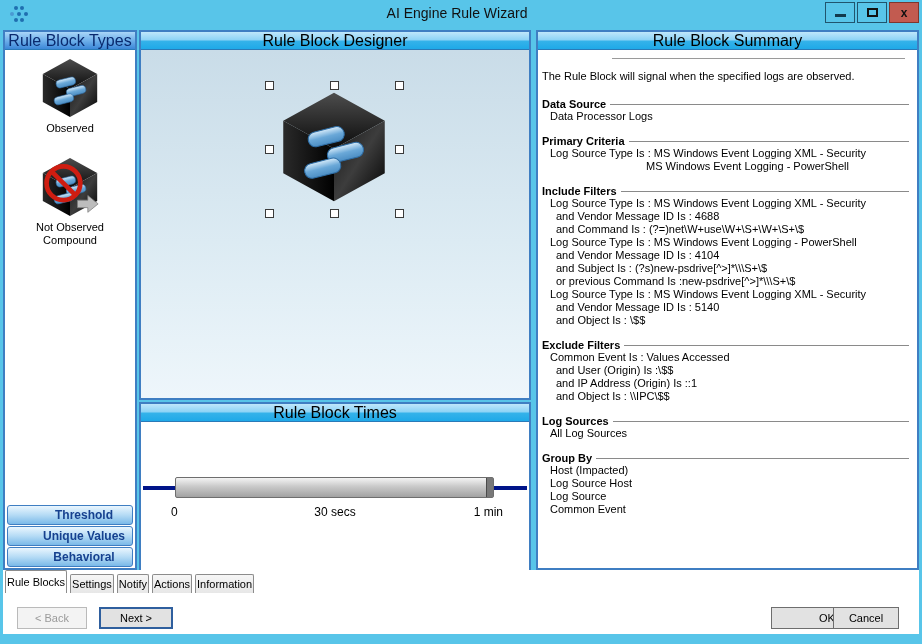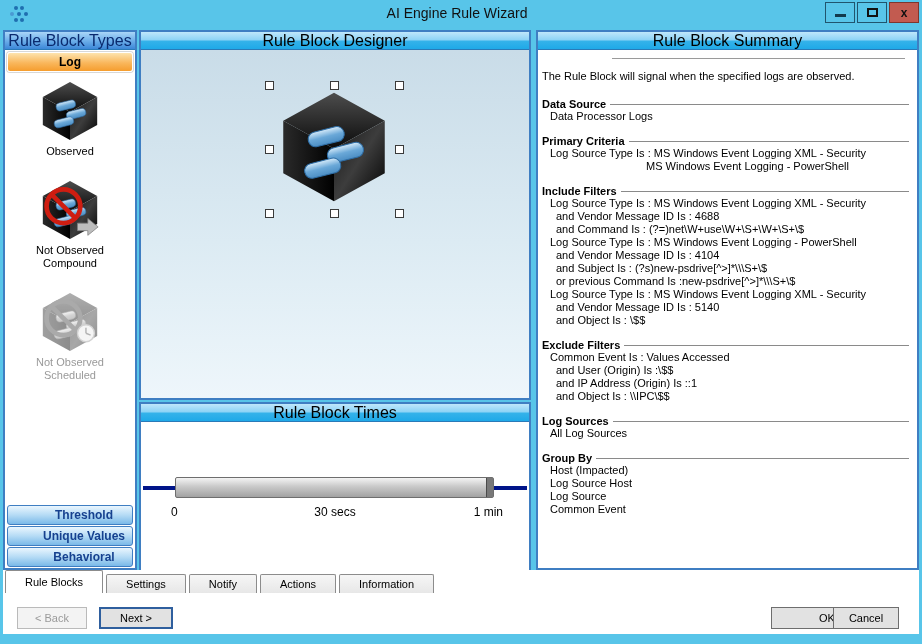--- a/index.html
+++ b/index.html
@@ -71,21 +71,21 @@
   .summary-section { margin-bottom:12px; }
   .sec-title-row { display:flex; align-items:center; }
   .sec-title { font-weight:bold; white-space:nowrap; padding-left:2px; }
   .sec-rule { flex:1; margin-left:4px; margin-top:2px; border-top:1px solid #8a8a8a; border-bottom:1px solid #fff; height:2px; }
   .sum-line { line-height:13px; white-space:nowrap; }
   .i1 { padding-left:10px; } .i2 { padding-left:16px; } .i3 { padding-left:106px; }
 
   
   #footer { position:absolute; left:3px; top:570px; width:916px; height:64px; background:#fff; }
   .tabstrip { position:absolute; left:0; top:0; height:23px; display:flex; align-items:flex-end; padding-left:2px; gap:3px; }
-  .tab { height:19px; line-height:18px; padding:0 19px; border:1px solid #8c8c8c; border-bottom:none;
+  .tab { height:19px; line-height:18px; padding:0 1px; border:1px solid #8c8c8c; border-bottom:none;
     background:linear-gradient(#f6f6f6,#e7e7e7); border-radius:2px 2px 0 0; cursor:default; }
   .tab.active { height:23px; line-height:22px; background:#fff; font-size:11px; position:relative; z-index:2; }
   .btn { position:absolute; height:22px; font-size:11px; text-align:center; line-height:20px;
     background:#e2e2e2; border:1px solid #6e6e6e; cursor:default; }
   .btn-back { left:14px; top:37px; width:70px; background:#f3f3f3; border-color:#bababa; color:#9a9a9a; }
   .btn-next { left:96px; top:37px; width:74px; border:2px solid #2f5f9e; line-height:18px; }
   .btn-ok { left:768px; top:37px; width:66px;padding-left:46px; }
   .btn-cancel { left:830px; top:37px; width:66px; }
 </style>
 </head>
@@ -145,47 +145,35 @@
           <span class="boxg"></span>
         </div>
       <div class="win-btn close">
           <span>x</span>
         </div>
     </div>
   </div>
 
   <div id="sidebar" class="panel">
     <div class="panel-header">Rule Block Types</div>
-    <div class="log-btn">Log</div>
     <div class="type-list">
       <div class="type-item">
         <svg width="60" height="60" viewBox="0 0 64 64">
             <use href="#sym-cube"></use>
           </svg>
         <div class="t-label">Observed</div>
       </div>
       <div class="type-item">
         <svg width="60" height="60" viewBox="0 0 64 64">
           <use href="#sym-cube"></use>
           <path d="M40 46 l11 0 0 -5 11 9 -11 9 0 -5 -11 0 z" fill="#bdbdbd" stroke="#7d7d7d" stroke-width="0.8"></path>
           <circle cx="25" cy="28" r="18" fill="none" stroke="#cf1d11" stroke-width="5"></circle>
           <line x1="12" y1="15" x2="38" y2="41" stroke="#cf1d11" stroke-width="5"></line>
         </svg>
         <div class="t-label">Not Observed Compound</div>
-      </div>
-      <div class="type-item disabled">
-        <svg width="60" height="60" viewBox="0 0 64 64">
-          <use href="#sym-cube"></use>
-          <circle cx="25" cy="28" r="18" fill="none" stroke="#cf1d11" stroke-width="5"></circle>
-          <line x1="12" y1="15" x2="38" y2="41" stroke="#cf1d11" stroke-width="5"></line>
-          <circle cx="49" cy="44" r="9" fill="#e8e8e8" stroke="#9a9a9a" stroke-width="1.5"></circle>
-          <line x1="49" y1="44" x2="49" y2="38" stroke="#555" stroke-width="1.5"></line>
-          <line x1="49" y1="44" x2="54" y2="46" stroke="#555" stroke-width="1.5"></line>
-        </svg>
-        <div class="t-label">Not Observed Scheduled</div>
       </div>
     </div>
     <div class="sidebar-spacer"></div>
     <div id="type-buttons">
         <div class="type-btn">Threshold</div>
         <div class="type-btn">Unique Values</div>
         <div class="type-btn">Behavioral</div>
       </div>
   </div>
 

